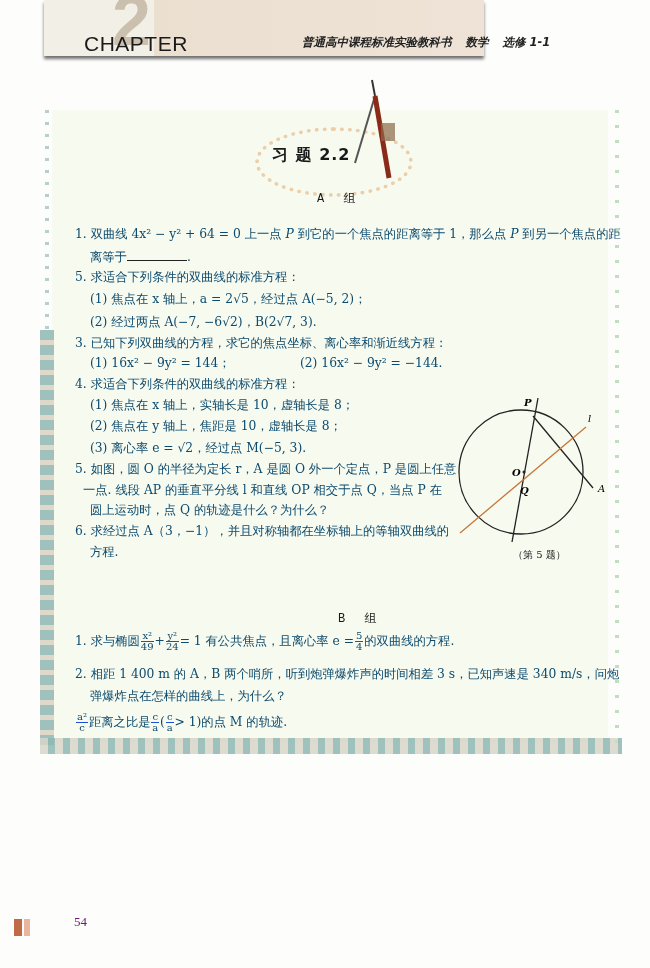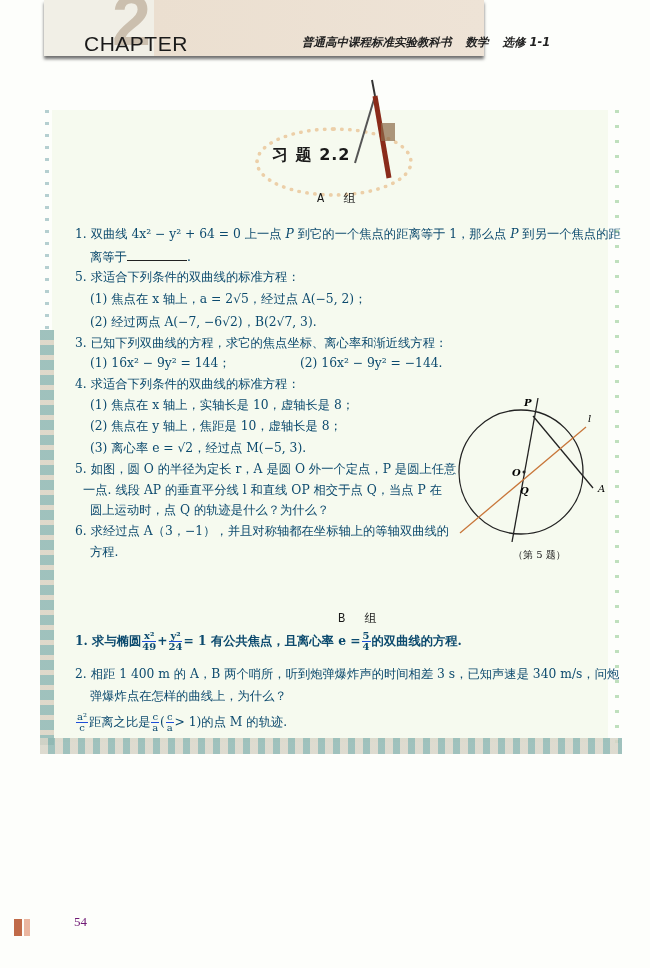--- a/index.html
+++ b/index.html
@@ -149,21 +149,21 @@
   <text x="66" y="14" font-size="10" font-style="italic" font-weight="bold">P</text>
   <text x="54" y="84" font-size="10" font-style="italic" font-weight="bold">O</text>
   <text x="62" y="102" font-size="10" font-style="italic" font-weight="bold">Q</text>
   <text x="140" y="100" font-size="10" font-style="italic">A</text>
   <text x="130" y="30" font-size="10" font-style="italic">l</text>
 </svg>
 <div class="fig-caption">（第 5 题）</div>
 
 <div class="group-label" style="left:322px;top:610px;margin-left:16px;">B 组</div>
 
-<div class="q" style="left:75px;top:631px;font-weight:bold;">
+<div class="q" style="left:75px;top:631px;">
   <span>1. 求与椭圆</span><span class="frac"><span class="n">x²</span><span class="d">49</span></span><span>+</span><span class="frac"><span class="n">y²</span><span class="d">24</span></span><span>= 1 有公共焦点，且离心率 e =</span><span class="frac"><span class="n">5</span><span class="d">4</span></span><span>的双曲线的方程.</span>
 </div>
 <div class="q" style="left:75px;top:667px;">2. 相距 1 400 m 的 A，B 两个哨所，听到炮弹爆炸声的时间相差 3 s，已知声速是 340 m/s，问炮</div>
 <div class="q" style="left:90px;top:689px;">弹爆炸点在怎样的曲线上，为什么？</div>
 <div class="q" style="left:75px;top:712px;">
   <span class="frac"><span class="n">a²</span><span class="d">c</span></span><span>距离之比是</span><span class="frac"><span class="n">c</span><span class="d">a</span></span><span>(</span><span class="frac"><span class="n">c</span><span class="d">a</span></span><span>&gt; 1)的点 M 的轨迹.</span>
 </div>
 
 <div class="pn-bar1"></div>
 <div class="pn-bar2"></div>

